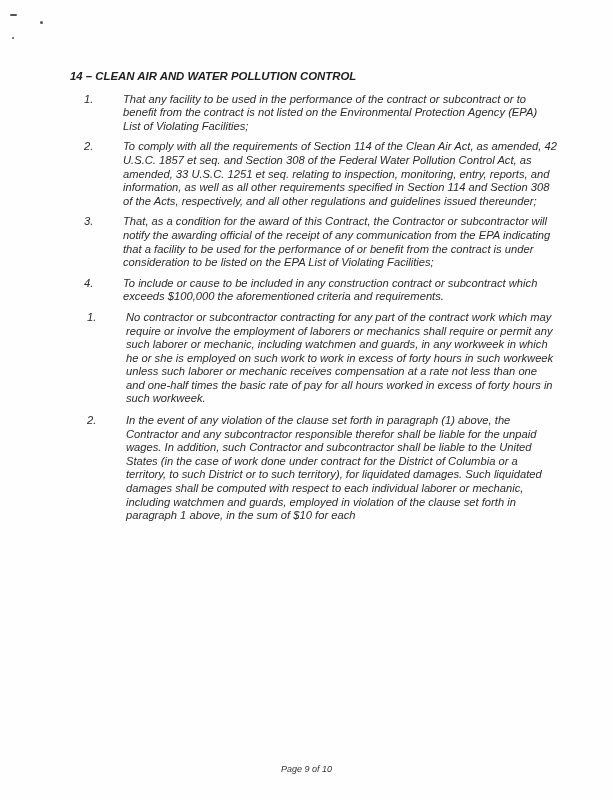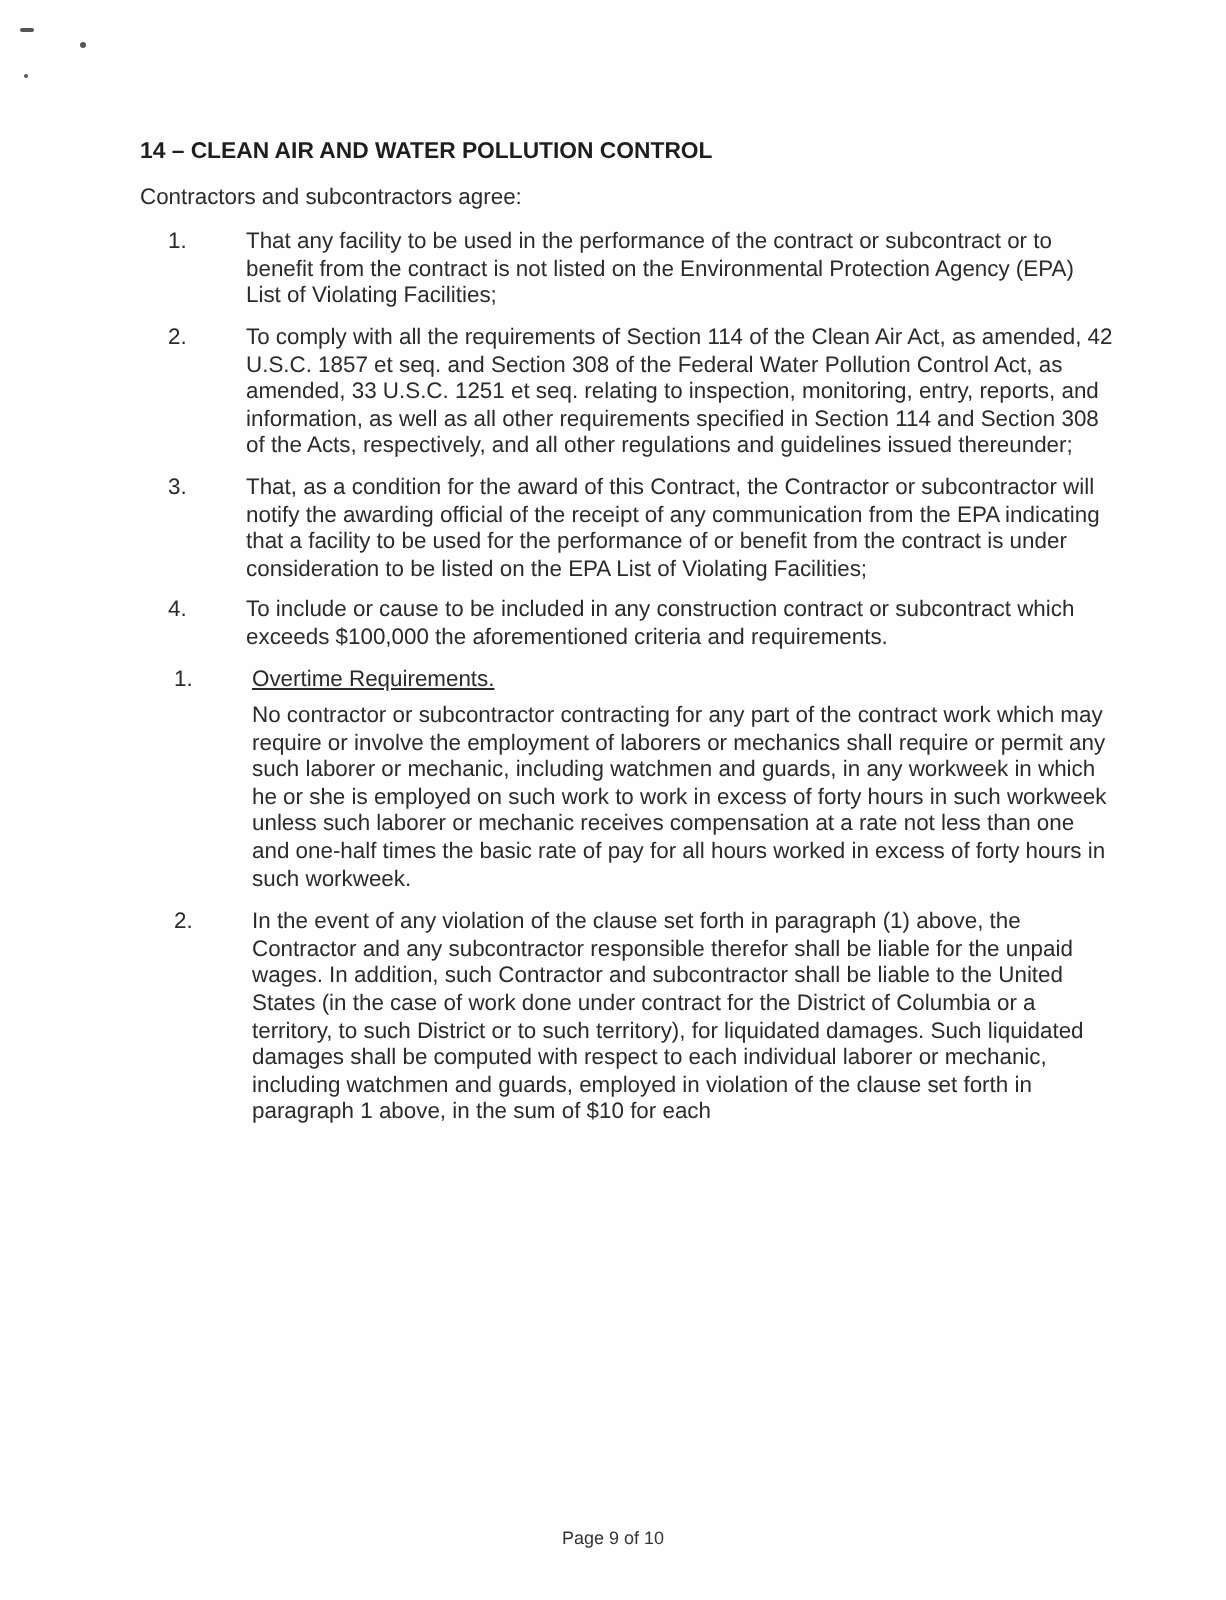--- a/index.html
+++ b/index.html
@@ -9,20 +9,21 @@
   }
   .page {
     position: relative;
     width: 613px;
     height: 800px;
     background: #fefefe;
     font-family: "Liberation Sans", sans-serif;
     color: #2b2b2b;
     overflow: hidden;
     box-sizing: border-box;
+    font-style: italic;
   }
   .content {
     position: absolute;
     left: 70px;
     top: 70px;
     width: 487px;
     font-size: 11.2px;
     line-height: 13.6px;
   }
   .heading {
@@ -90,21 +91,20 @@
 
 <div class="page">
 
   <span class="artifact artifact-1"></span>
   <span class="artifact artifact-2"></span>
   <span class="artifact artifact-3"></span>
 
   <div class="content">
 
     <p class="heading">14 – CLEAN AIR AND WATER POLLUTION CONTROL</p>
-    <p class="intro">Contractors and subcontractors agree:</p>
 
     <div class="olist">
       <div class="list-item">
         <span class="item-num">1.</span>
         <span class="item-text">That any facility to be used in the performance of the contract or subcontract or to benefit from the contract is not listed on the Environmental Protection Agency (EPA) List of Violating Facilities;</span>
       </div>
       <div class="list-item">
         <span class="item-num">2.</span>
         <span class="item-text">To comply with all the requirements of Section 114 of the Clean Air Act, as amended, 42 U.S.C. 1857 et seq. and Section 308 of the Federal Water Pollution Control Act, as amended, 33 U.S.C. 1251 et seq. relating to inspection, monitoring, entry, reports, and information, as well as all other requirements specified in Section 114 and Section 308 of the Acts, respectively, and all other regulations and guidelines issued thereunder;</span>
       </div>
@@ -116,21 +116,20 @@
         <span class="item-num">4.</span>
         <span class="item-text">To include or cause to be included in any construction contract or subcontract which exceeds $100,000 the aforementioned criteria and requirements.</span>
       </div>
     </div>
 
 
     <div class="olist">
       <div class="sub-item">
         <span class="item-num">1.</span>
         <span class="item-text">
-          <p class="sub-title">Overtime Requirements.</p>
           <p class="sub-body">No contractor or subcontractor contracting for any part of the contract work which may require or involve the employment of laborers or mechanics shall require or permit any such laborer or mechanic, including watchmen and guards, in any workweek in which he or she is employed on such work to work in excess of forty hours in such workweek unless such laborer or mechanic receives compensation at a rate not less than one and one-half times the basic rate of pay for all hours worked in excess of forty hours in such workweek.</p>
         </span>
       </div>
       <div class="sub-item">
         <span class="item-num">2.</span>
         <span class="item-text">
           <p class="sub-body">In the event of any violation of the clause set forth in paragraph (1) above, the Contractor and any subcontractor responsible therefor shall be liable for the unpaid wages.  In addition, such Contractor and subcontractor shall be liable to the United States (in the case of work done under contract for the District of Columbia or a territory, to such District or to such territory), for liquidated damages.  Such liquidated damages shall be computed with respect to each individual laborer or mechanic, including watchmen and guards, employed in violation of the clause set forth in paragraph 1 above, in the sum of $10 for each</p>
         </span>
       </div>
     </div>

